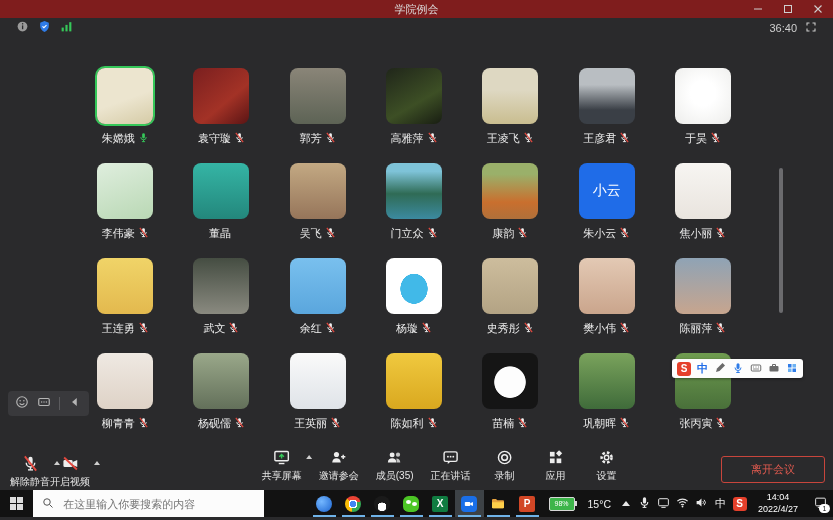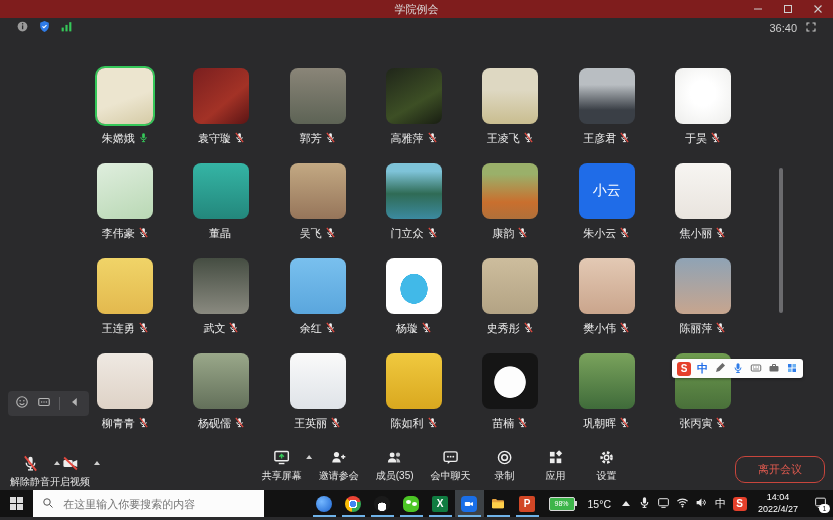--- a/index.html
+++ b/index.html
@@ -53,21 +53,21 @@
   .tb-group-left{position:absolute;left:10px;bottom:2px;display:flex;}
   .tb-group-center{position:absolute;left:50.5%;transform:translateX(-50%);bottom:8px;display:flex;gap:17px;margin-left:22px;}
   .toolbtn{position:relative;display:flex;flex-direction:column;align-items:center;gap:3px;min-width:34px;}
   .toolbtn .ticon{height:17px;display:flex;align-items:flex-end;}
   .toolbtn .ticon svg{width:17px;height:17px;}
   .toolbtn .tlabel{font-size:10px;color:#e6e6e6;white-space:nowrap;}
   .caret-up{position:absolute;right:-10px;top:6px;width:0;height:0;
             border-left:3.5px solid transparent;border-right:3.5px solid transparent;
             border-bottom:4px solid #cfcfcf;}
   .leave-btn{position:absolute;right:8px;bottom:8px;background:transparent;color:#e05a4f;
-             border:1px solid #c8453c;border-radius:10px;font-size:11px;padding:5px 22px;
+             border:1px solid #c8453c;border-radius:3px;font-size:11px;padding:5px 29px;
              font-family:Liberation Mono, monospace;}
   
   .taskbar{position:absolute;left:0;right:0;bottom:3px;height:27px;background:#121212;
            display:flex;align-items:center;}
   .tb-start{width:38px;height:27px;display:flex;align-items:center;justify-content:center;}
   .winlogo{display:grid;grid-template-columns:6px 6px;grid-template-rows:6px 6px;gap:1px;}
   .winlogo span{background:#dcdcdc;}
   .searchbox{width:262px;height:27px;background:#fcfcfc;display:flex;align-items:center;gap:7px;
              padding:0 9px;box-sizing:border-box;}
   .searchbox svg{width:12px;height:12px;flex:none;}
@@ -709,21 +709,21 @@
     <div class="toolbtn">
       <span class="ticon">
             <svg viewBox="0 0 24 24">
               <rect x="2.8" y="4" width="18.4" height="13.5" rx="2.5" fill="none" stroke="#ededed" stroke-width="2"></rect>
               <circle cx="8.2" cy="10.8" r="1.3" fill="#ededed"></circle>
               <circle cx="12" cy="10.8" r="1.3" fill="#ededed"></circle>
               <circle cx="15.8" cy="10.8" r="1.3" fill="#ededed"></circle>
               <path d="M8 17.5V21l4.2-3.5z" fill="#ededed"></path>
             </svg>
           </span>
-      <span class="tlabel">会中聊天</span>
+      <span class="tlabel">正在讲话</span>
     </div>
 
     <div class="toolbtn">
       <span class="ticon">
             <svg viewBox="0 0 24 24">
               <circle cx="12" cy="12" r="8.7" stroke="#ededed" stroke-width="2" fill="none"></circle>
               <circle cx="12" cy="12" r="4" stroke="#ededed" stroke-width="2.2" fill="none"></circle>
             </svg>
           </span>
       <span class="tlabel">录制</span>

